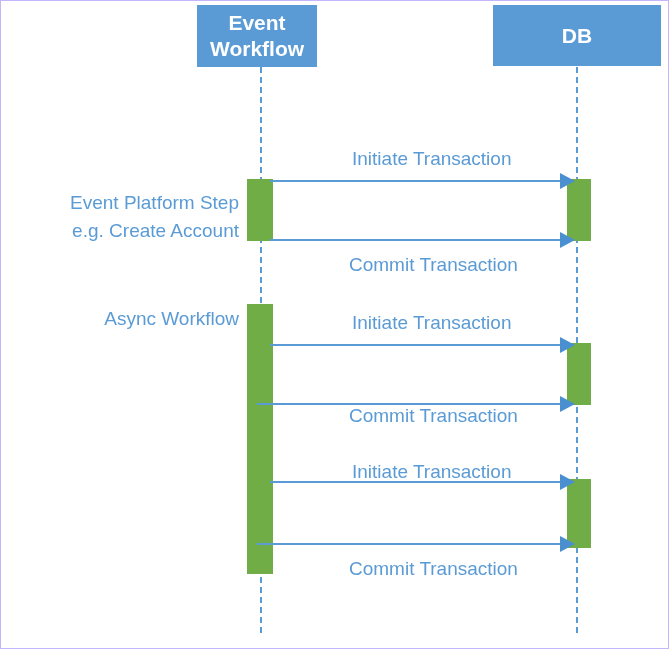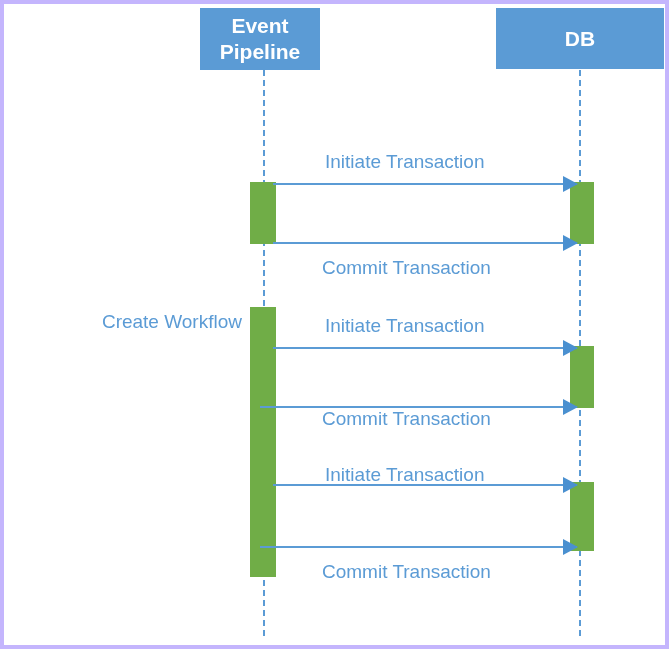--- a/index.html
+++ b/index.html
@@ -8,21 +8,21 @@
     background: #ffffff;
   }
   body {
     font-family: "Liberation Sans", sans-serif;
   }
   #canvas {
     position: relative;
     width: 669px;
     height: 649px;
     background: #ffffff;
-    border: 4px solid #c4b5fd;
+    border: 1px solid #c4b5fd;
     box-sizing: border-box;
     overflow: hidden;
   }
 
   
   .participant-box {
     position: absolute;
     background: #5B9BD5;
     color: #ffffff;
     font-weight: bold;
@@ -75,41 +75,42 @@
     border-top: 8px solid transparent;
     border-bottom: 8px solid transparent;
     border-left: 15px solid #4A90D0;
   }
   .msg-label {
     position: absolute;
     font-size: 19px;
     line-height: 23px;
     color: #5B9BD5;
     white-space: nowrap;
+    margin-left: 30px;
   }
 
   
   .annotation {
     position: absolute;
     font-size: 19px;
     line-height: 28px;
     color: #5B9BD5;
     text-align: right;
     white-space: pre-line;
   }
 </style>
 </head>
 <body>
 
 <div id="canvas">
 
   <div class="participant-box" id="participant-box-0" style="left: 196px; top: 4px; width: 120px; height: 62px;">
     <span class="participant-label">
       <span>Event</span><br>
-      <span>Pipeline</span>
+      <span>Workflow</span>
     </span>
   </div>
 
   <div class="participant-box" id="participant-box-1" style="left: 492px; top: 4px; width: 168px; height: 61px;">
     <span class="participant-label">
       <span>DB</span><br>
     </span>
   </div>
 
   <div class="lifeline" id="lifeline-0" style="left: 259px; top: 66px; height: 566px;"></div>
@@ -146,15 +147,17 @@
     <div class="msg-head"></div>
   </div>
 
   <div class="msg-label" id="msg-label-0" style="left: 321px; top: 146px;">Initiate Transaction</div>
   <div class="msg-label" id="msg-label-1" style="left: 318px; top: 252px;">Commit Transaction</div>
   <div class="msg-label" id="msg-label-2" style="left: 321px; top: 310px;">Initiate Transaction</div>
   <div class="msg-label" id="msg-label-3" style="left: 318px; top: 403px;">Commit Transaction</div>
   <div class="msg-label" id="msg-label-4" style="left: 321px; top: 459px;">Initiate Transaction</div>
   <div class="msg-label" id="msg-label-5" style="left: 318px; top: 556px;">Commit Transaction</div>
 
-  <div class="annotation" id="annotation-1" style="left: 20px; top: 304px; width: 218px;">Create Workflow</div>
+  <div class="annotation" id="annotation-0" style="left: 20px; top: 188px; width: 218px;">Event Platform Step
+e.g. Create Account</div>
+  <div class="annotation" id="annotation-1" style="left: 20px; top: 304px; width: 218px;">Async Workflow</div>
 
 </div>
 
 </body></html>

